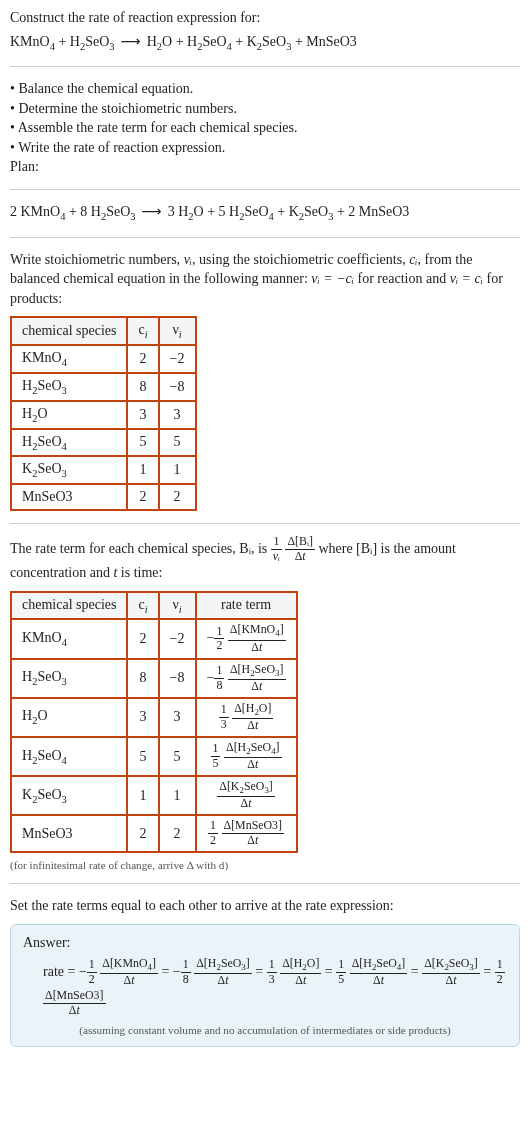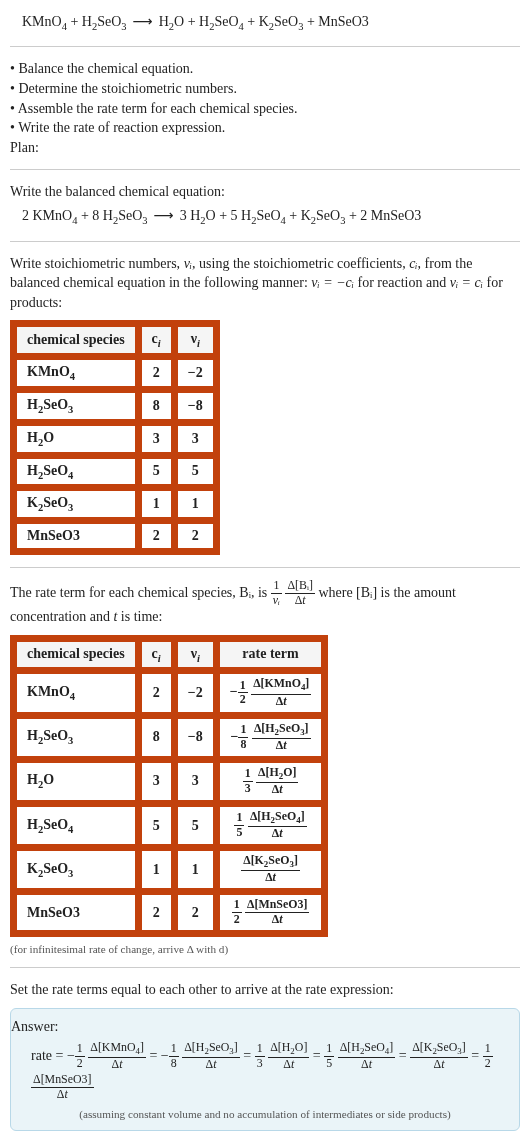--- a/index.html
+++ b/index.html
@@ -12,76 +12,76 @@
   padding: 8px 10px;
 }
 hr {
   border: none;
   border-top: 1px solid #ccc;
   margin: 12px 0;
 }
 .sub { font-size: 0.75em; vertical-align: sub; }
 .arrow { display: inline-block; margin: 0 6px; }
 .section { margin-bottom: 8px; line-height: 1.4; }
-.eq { margin: 4px 12px; }
+.eq { margin: 4px 0; }
 table.stoich {
   border-collapse: collapse;
   margin: 6px 0;
 }
 table.stoich th, table.stoich td {
-  border: 7px solid #c2410c;
+  border: 2px solid #c2410c;
   padding: 4px 10px;
   text-align: center;
-  font-weight: bold;
+  font-weight: normal;
 }
 table.stoich th { background: #f5f5f5; }
 .frac {
   display: inline-block;
   vertical-align: middle;
   text-align: center;
   font-size: 0.85em;
   line-height: 1;
 }
 .frac .num { display: block; border-bottom: 1px solid #222; padding: 0 2px 1px; }
 .frac .den { display: block; padding: 1px 2px 0; }
 .small { font-size: 0.8em; color: #555; }
 .answer-box {
   background: #eaf4f8;
   border: 1px solid #b8d8e8;
   border-radius: 6px;
-  padding: 10px 0;
+  padding: 10px 12px;
 }
 .answer-box .ans-label { margin-bottom: 6px; }
 .answer-box .rate-line { margin-left: 20px; line-height: 2.2; }
 .answer-box .assume { font-size: 0.8em; color: #555; text-align: center; margin-top: 6px; }
 .i { font-style: italic; }
 </style>
 </head>
 <body>
 
 <div class="section">
+  <div>Construct the rate of reaction expression for:</div>
   <div class="eq" id="unbalanced-eq">KMnO<span class="sub">4</span> + H<span class="sub">2</span>SeO<span class="sub">3</span><span class="arrow">⟶</span>H<span class="sub">2</span>O + H<span class="sub">2</span>SeO<span class="sub">4</span> + K<span class="sub">2</span>SeO<span class="sub">3</span> + MnSeO3</div>
 </div>
 
 <hr>
 
 <div class="section">
   <div id="plan-items">
       <div>• Balance the chemical equation.</div>
       <div>• Determine the stoichiometric numbers.</div>
       <div>• Assemble the rate term for each chemical species.</div>
       <div>• Write the rate of reaction expression.</div>
     </div>
   <div>Plan:</div>
 </div>
 
 <hr>
 
 <div class="section">
-  <div>Write the balanced chemical equation:</div>
   <div class="eq" id="balanced-eq">2 KMnO<span class="sub">4</span> + 8 H<span class="sub">2</span>SeO<span class="sub">3</span><span class="arrow">⟶</span>3 H<span class="sub">2</span>O + 5 H<span class="sub">2</span>SeO<span class="sub">4</span> + K<span class="sub">2</span>SeO<span class="sub">3</span> + 2 MnSeO3</div>
 </div>
 
 <hr>
 
 <div class="section">
   <span>Write stoichiometric numbers, </span><span class="i">νᵢ</span><span>, using the stoichiometric coefficients, </span><span class="i">cᵢ</span><span>, from the balanced chemical equation in the following manner: </span><span class="i">νᵢ = −cᵢ</span><span> for reaction and </span><span class="i">νᵢ = cᵢ</span><span> for products:</span>
 </div>
 
 <table class="stoich">

